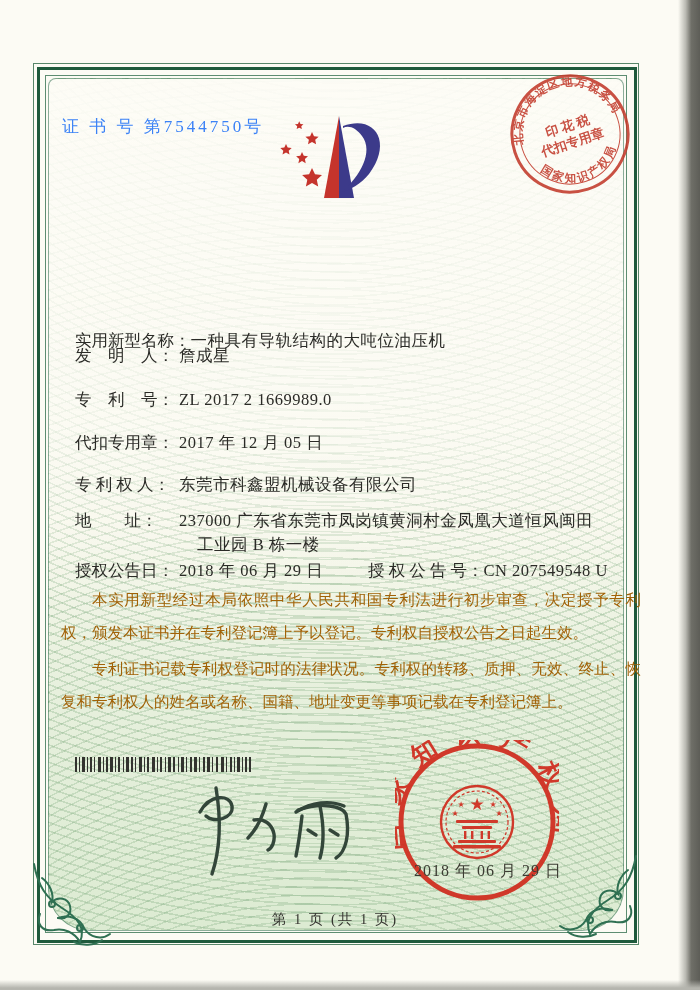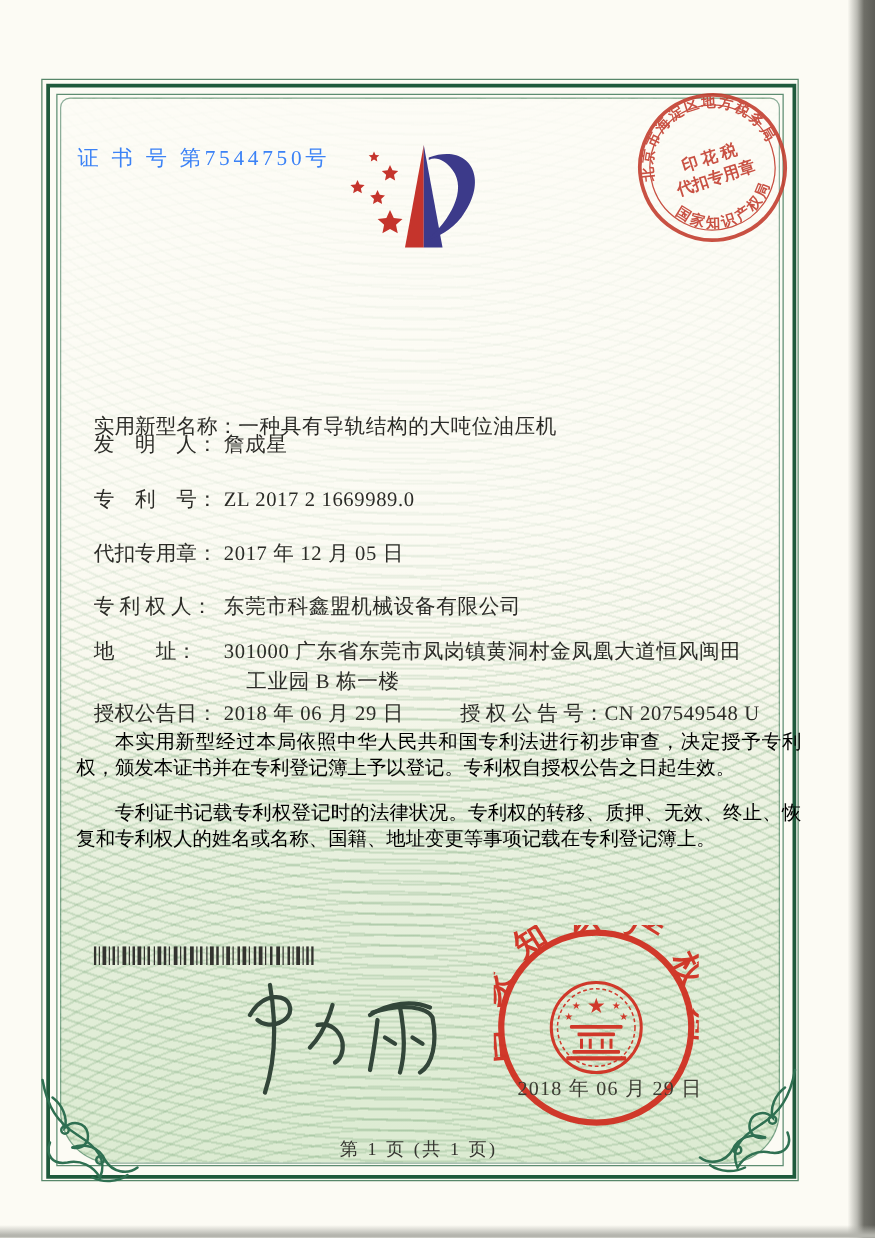--- a/index.html
+++ b/index.html
@@ -44,23 +44,23 @@
   .cert-no{position:absolute;left:62px;top:115px;font-size:17px;letter-spacing:3px;color:#3b82f6;}
   .title{position:absolute;left:0;top:206px;width:670px;text-align:center;
          font-size:38px;font-weight:bold;letter-spacing:9px;color:#23251f;}
   .fields{position:absolute;left:75px;top:298px;width:560px;font-size:16.5px;color:#2b2b27;}
   .frow{position:absolute;left:0;white-space:nowrap;}
   .lbl{display:inline-block;min-width:104px;}
   .val{letter-spacing:.5px;}
   .addr2{position:absolute;left:122px;white-space:nowrap;letter-spacing:.5px;}
   .auth-right{position:absolute;left:293px;top:0;white-space:nowrap;}
   .paras{position:absolute;left:61px;top:583px;width:580px;font-size:15.5px;
-         line-height:21px;color:#000000;text-align:justify;}
+         line-height:33px;color:#a16207;text-align:justify;}
   .paras p{margin:0;text-indent:2em;}
-  .paras p.gap{margin-top:15px;}
+  .paras p.gap{margin-top:3px;}
   .signoff{position:absolute;left:83px;top:798px;font-size:17.5px;color:#2c2c27;
            font-family:"Liberation Sans","DejaVu Sans",sans-serif;}
   .signoff .name{margin-top:16px;}
   .footer{position:absolute;left:0;top:910px;width:670px;text-align:center;
           font-size:14.5px;letter-spacing:2px;color:#34342f;}
   
   .logo{position:absolute;left:272px;top:110px;width:122px;height:94px;}
   .barcode{position:absolute;left:75px;top:757px;width:176px;height:15px;}
   .tax-stamp{position:absolute;left:508px;top:72px;width:124px;height:124px;
              transform:rotate(-18deg);opacity:.88;}
@@ -145,21 +145,21 @@
     <div class="frow" style="top:91px;">
       <span class="lbl">专　利　号：</span><span class="val">ZL 2017 2 1669989.0</span>
     </div>
     <div class="frow" style="top:134px;">
       <span class="lbl">代扣专用章：</span><span class="val">2017 年 12 月 05 日</span>
     </div>
     <div class="frow" style="top:176px;">
       <span class="lbl">专 利 权 人：</span><span class="val">东莞市科鑫盟机械设备有限公司</span>
     </div>
     <div class="frow" style="top:212px;">
-      <span class="lbl">地　　址：</span><span class="val">301000 广东省东莞市凤岗镇黄洞村金凤凰大道恒风闽田</span>
+      <span class="lbl">地　　址：</span><span class="val">237000 广东省东莞市凤岗镇黄洞村金凤凰大道恒风闽田</span>
     </div>
     <div class="addr2" style="top:236px;">工业园 B 栋一楼</div>
     <div class="frow" style="top:262px;">
       <span class="lbl">授权公告日：</span><span class="val">2018 年 06 月 29 日</span>
       <span class="auth-right">
         <span>授 权 公 告 号：</span><span class="val">CN 207549548 U</span>
       </span>
     </div>
   </div>
 

